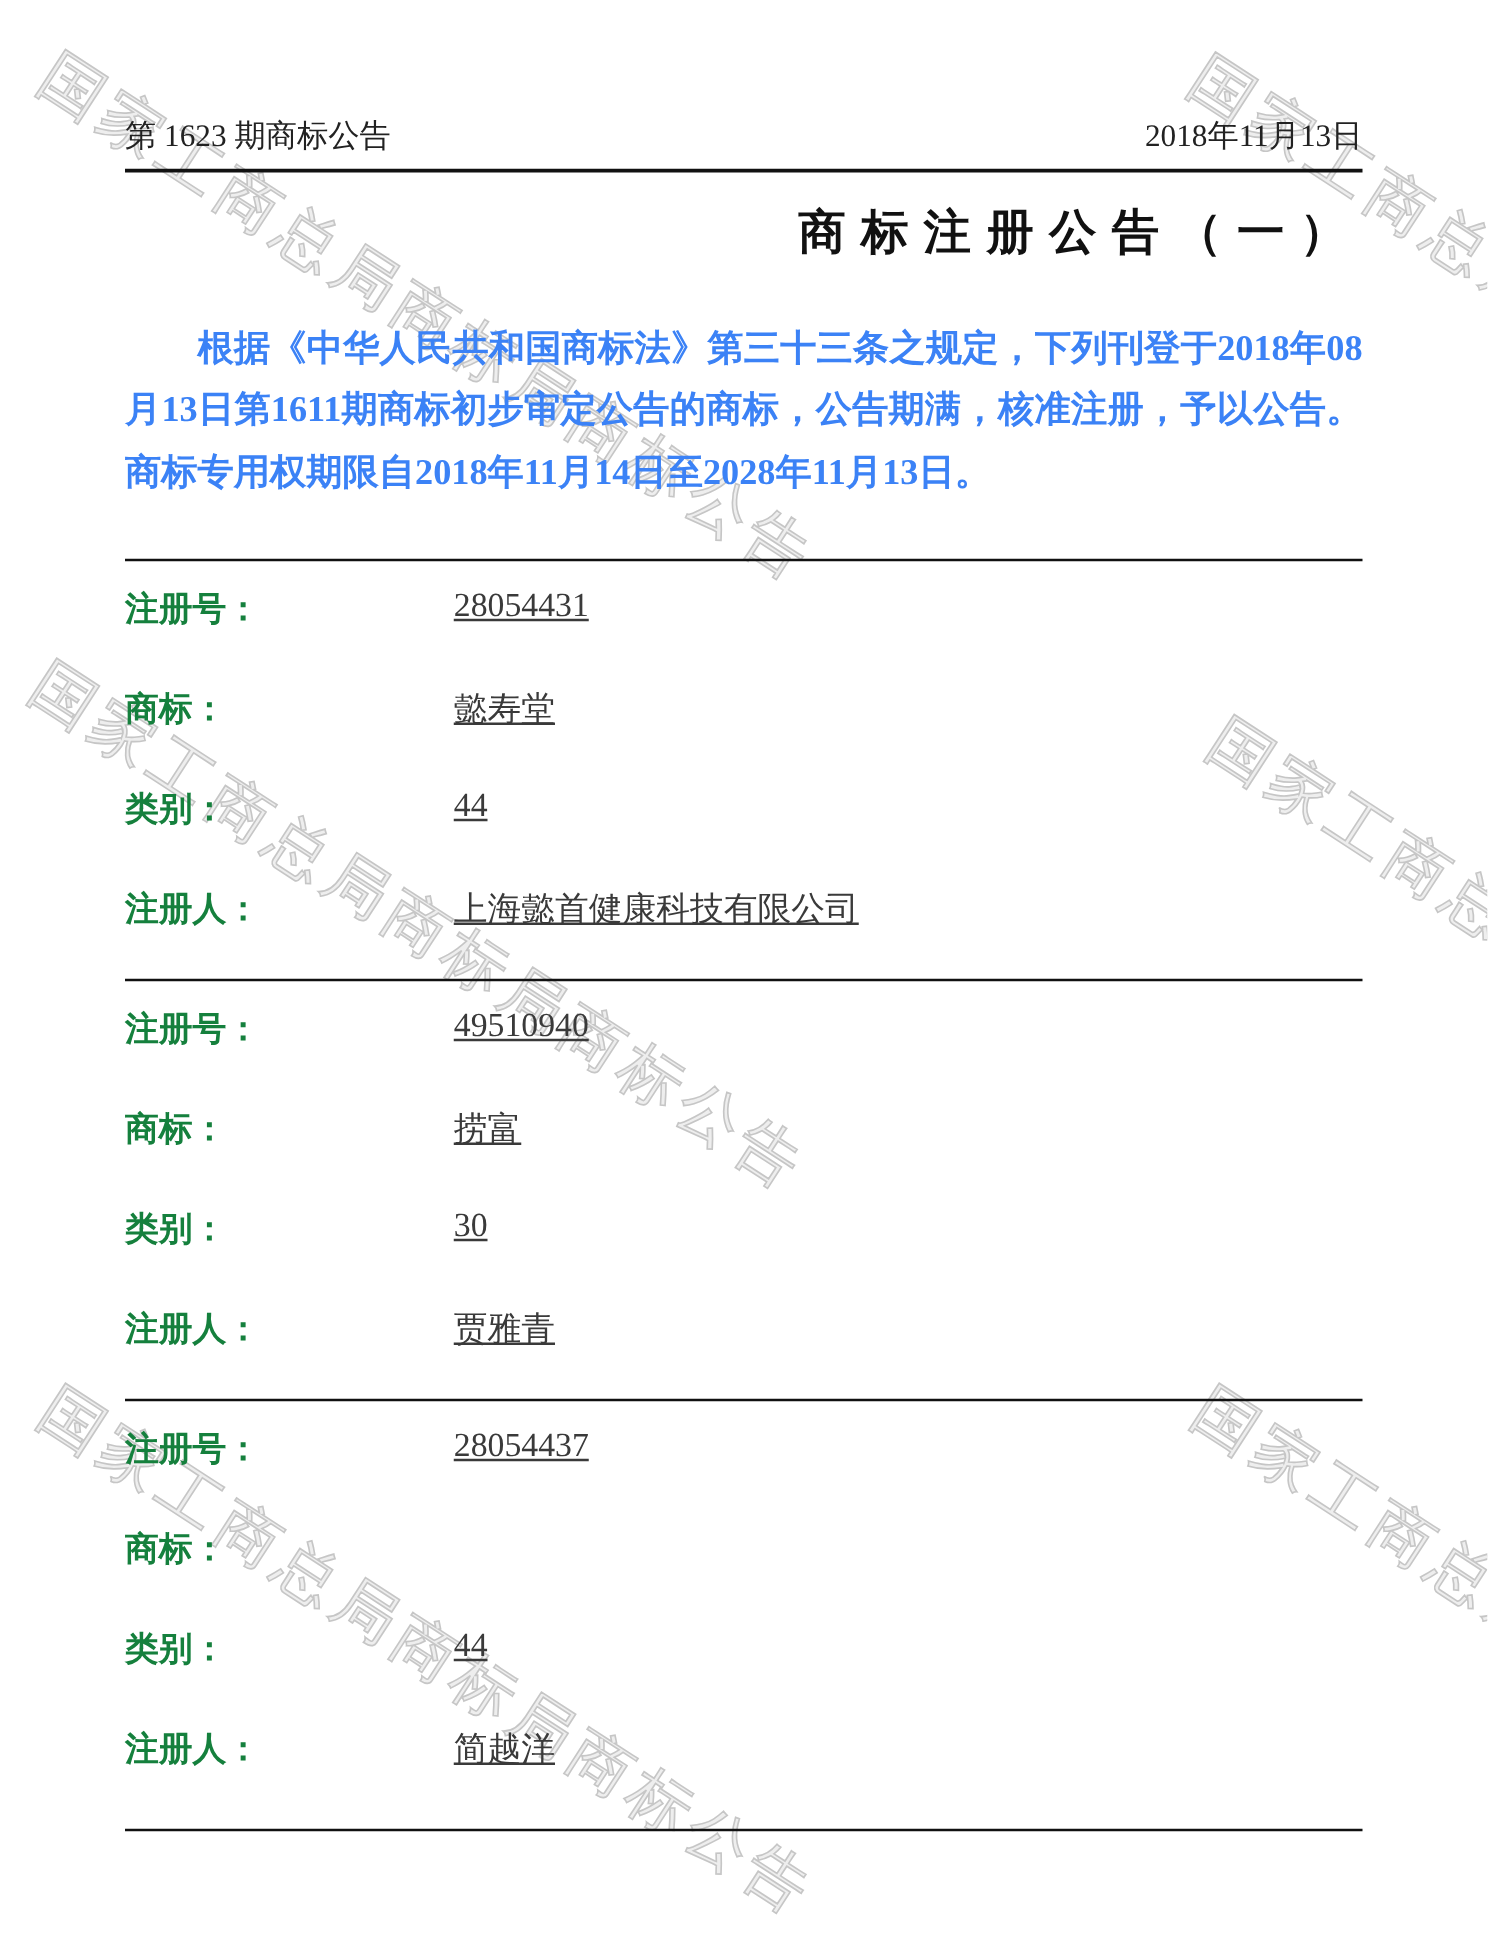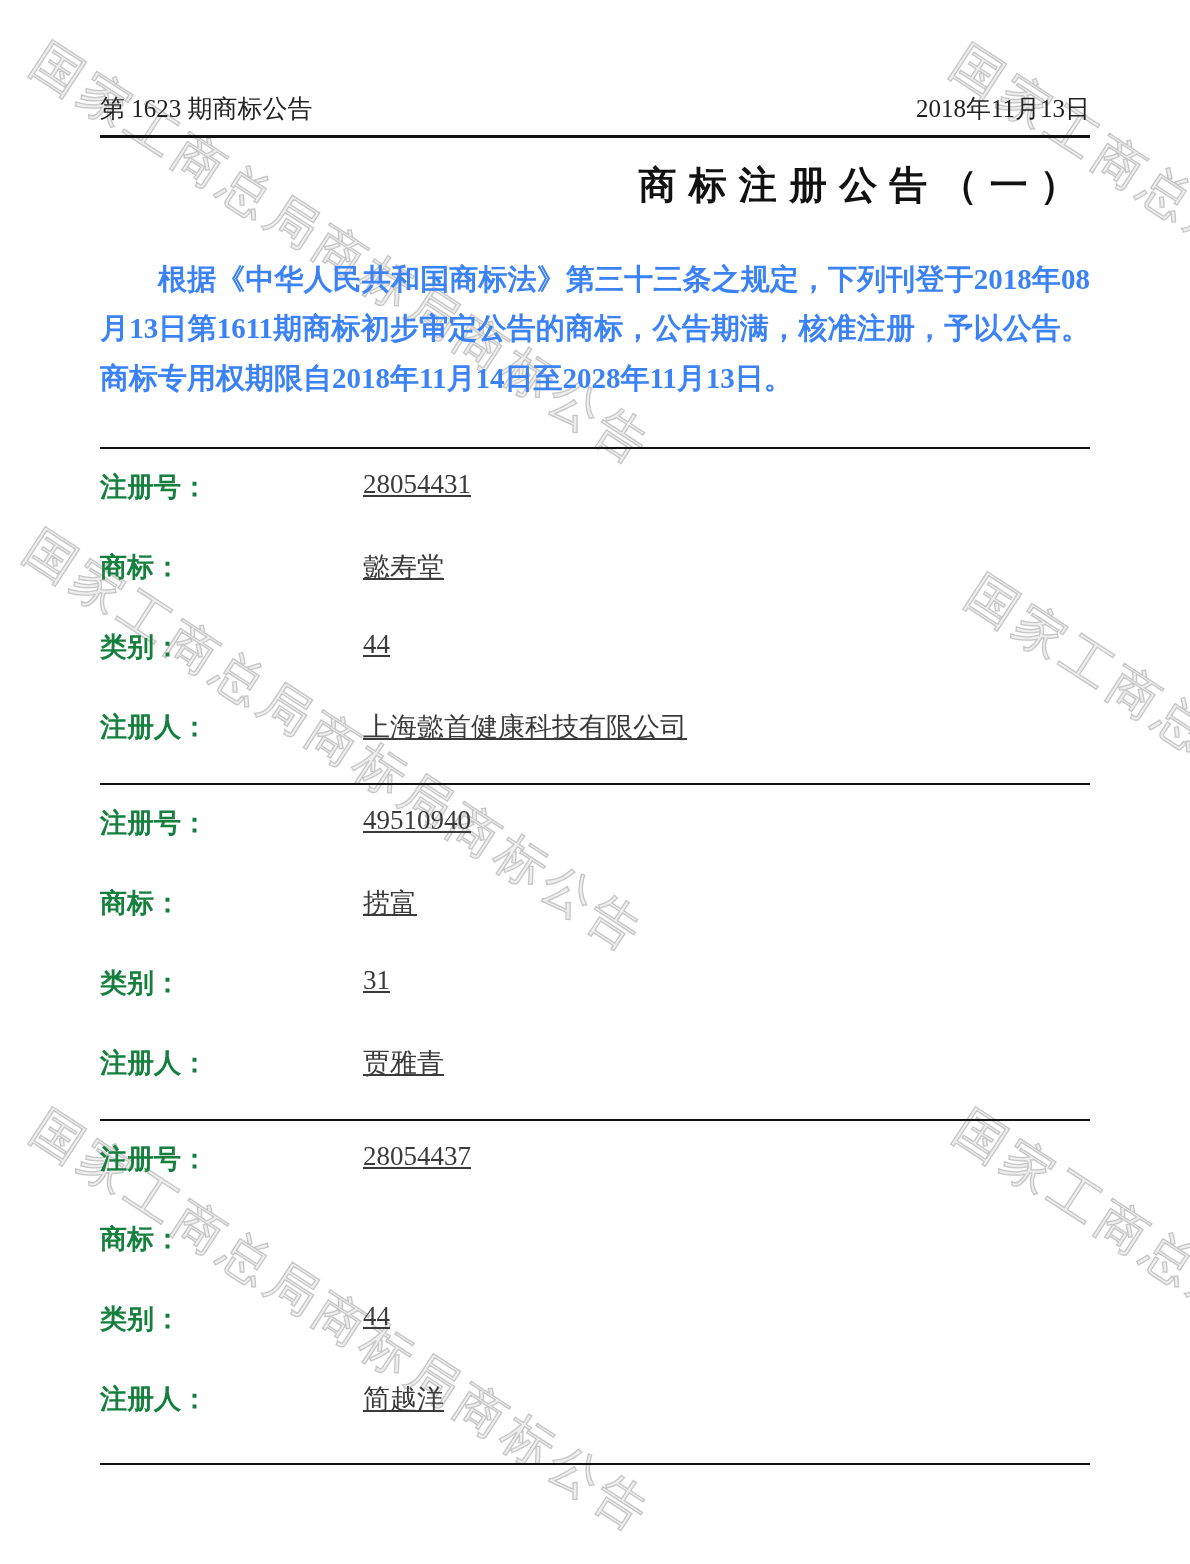--- a/index.html
+++ b/index.html
@@ -140,21 +140,21 @@
       <div class="entry-row">
         <span class="entry-label">注册号：</span>
         <span class="entry-value">49510940</span>
       </div>
       <div class="entry-row">
         <span class="entry-label">商标：</span>
         <span class="entry-value">捞富</span>
       </div>
       <div class="entry-row">
         <span class="entry-label">类别：</span>
-        <span class="entry-value">31</span>
+        <span class="entry-value">30</span>
       </div>
       <div class="entry-row">
         <span class="entry-label">注册人：</span>
         <span class="entry-value">贾雅青</span>
       </div>
     </div>
 
     <hr class="section-rule">
 
     <div class="entry">

